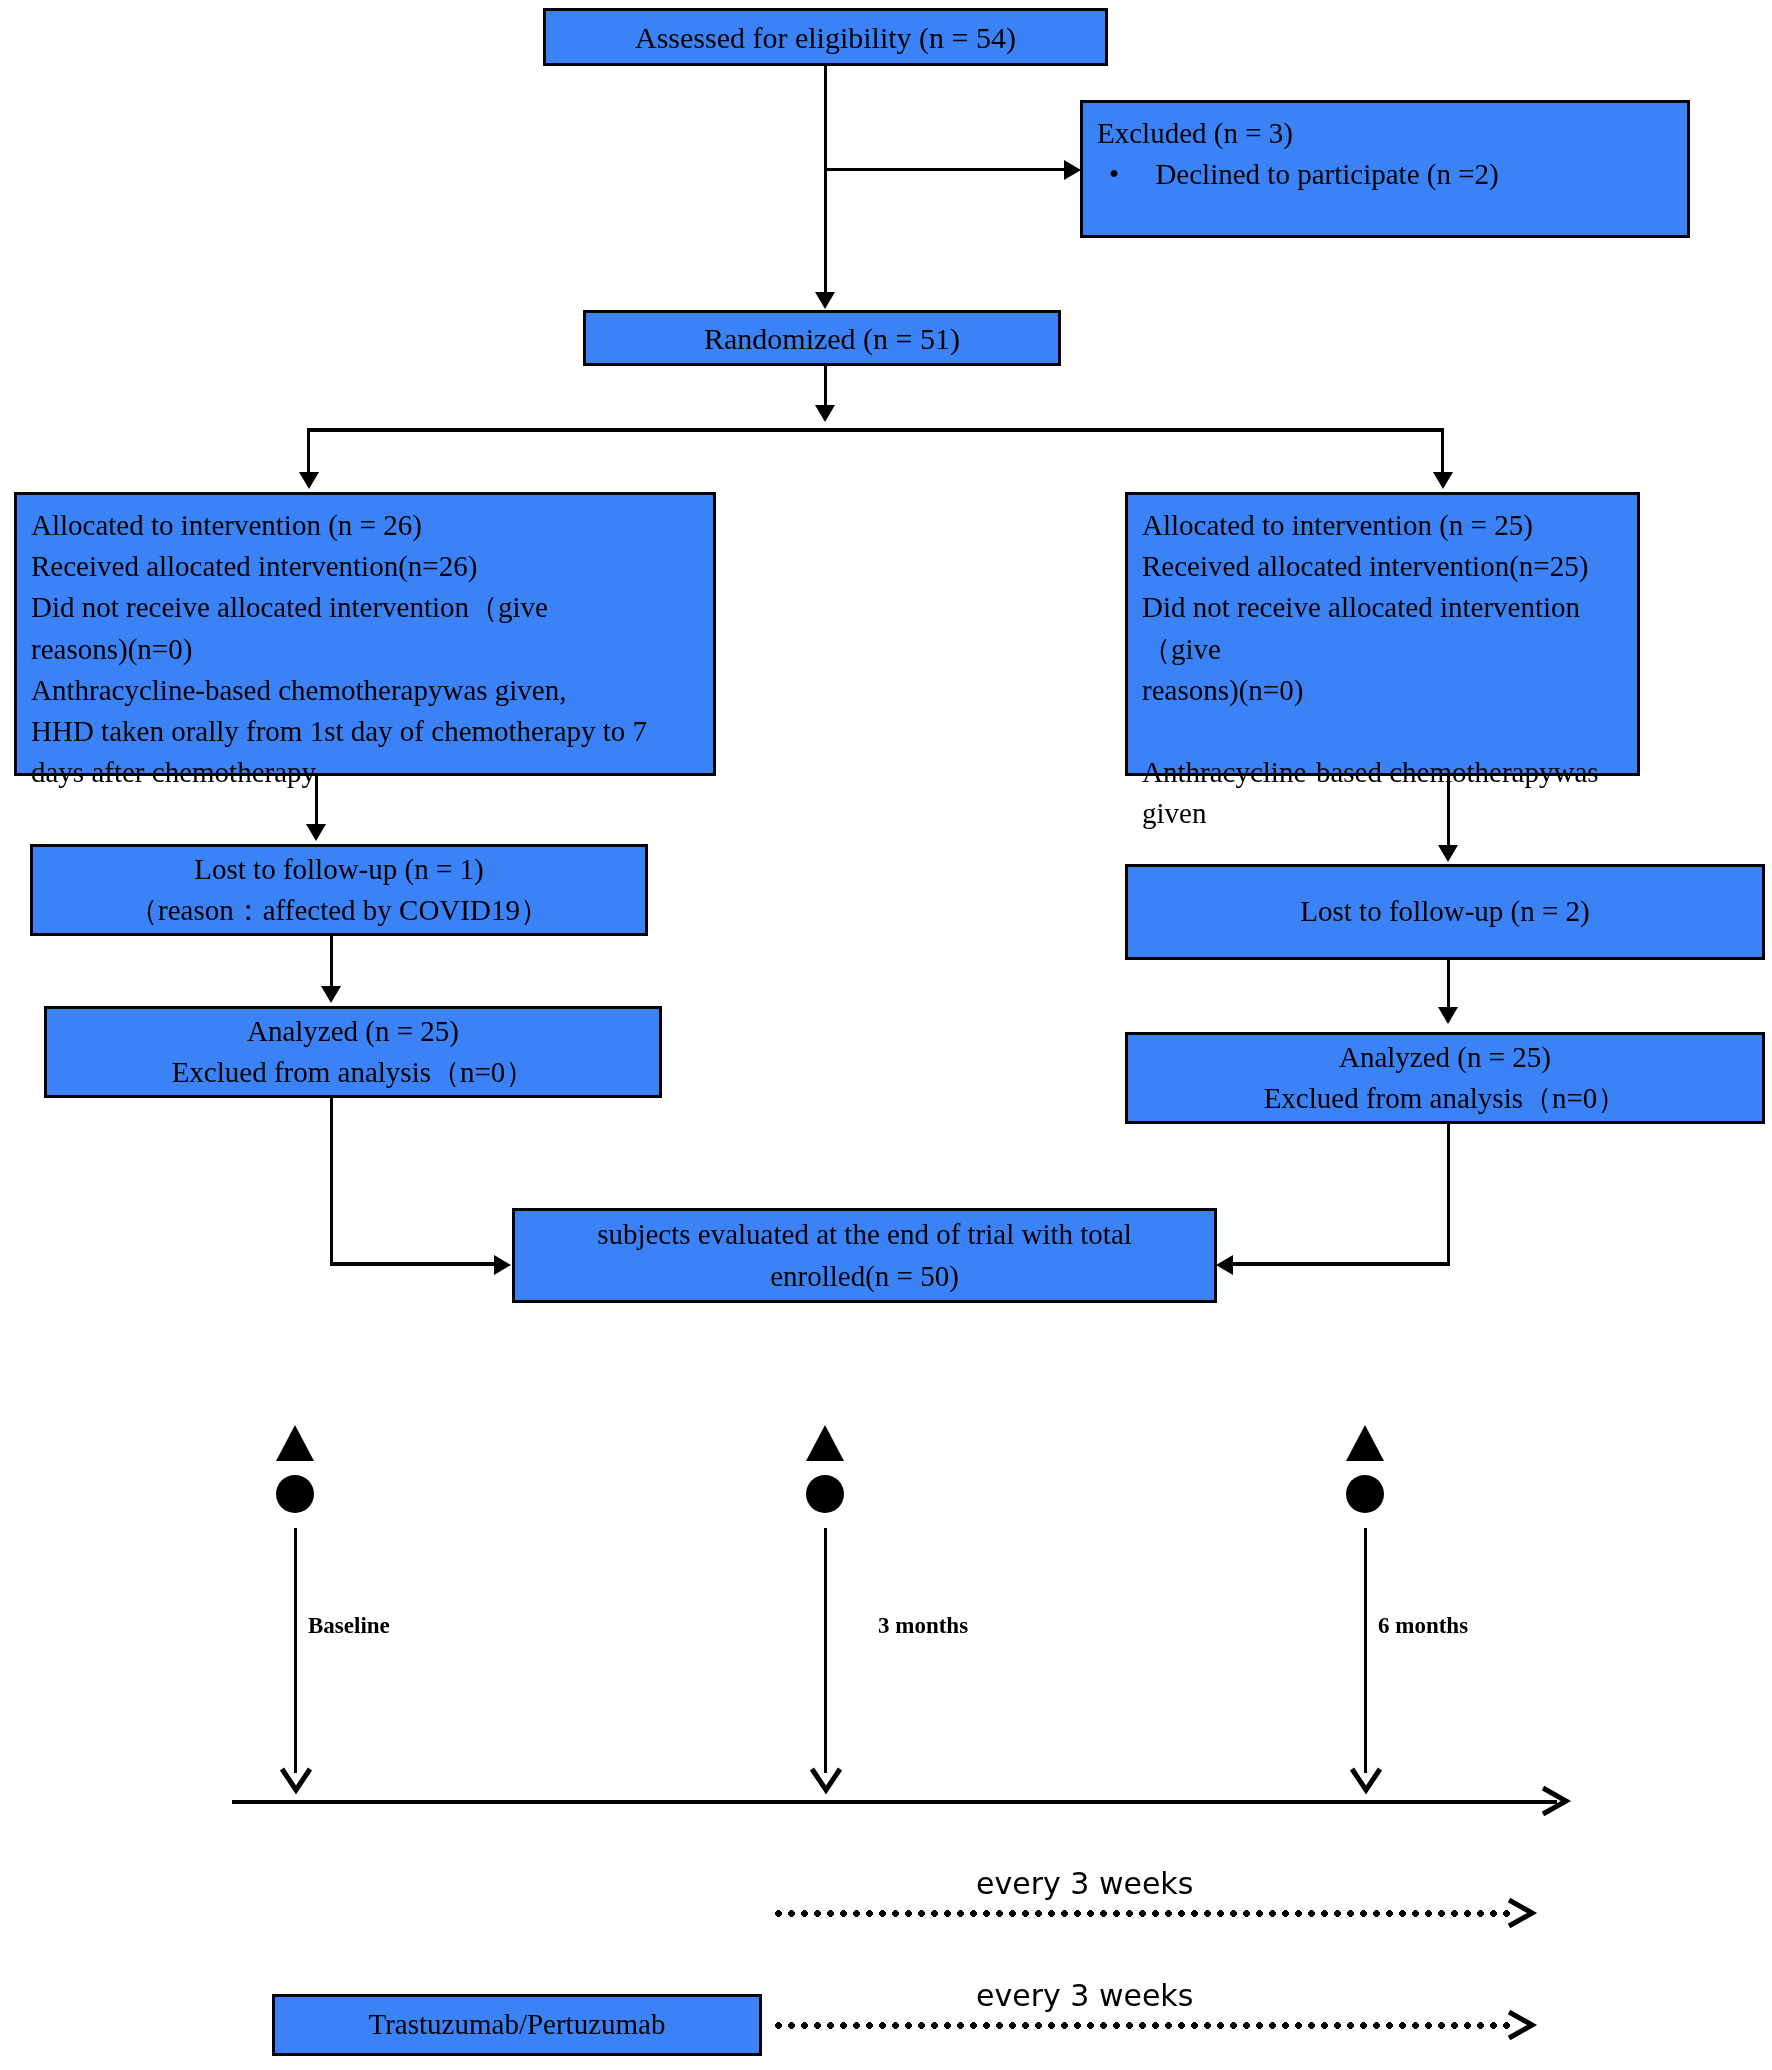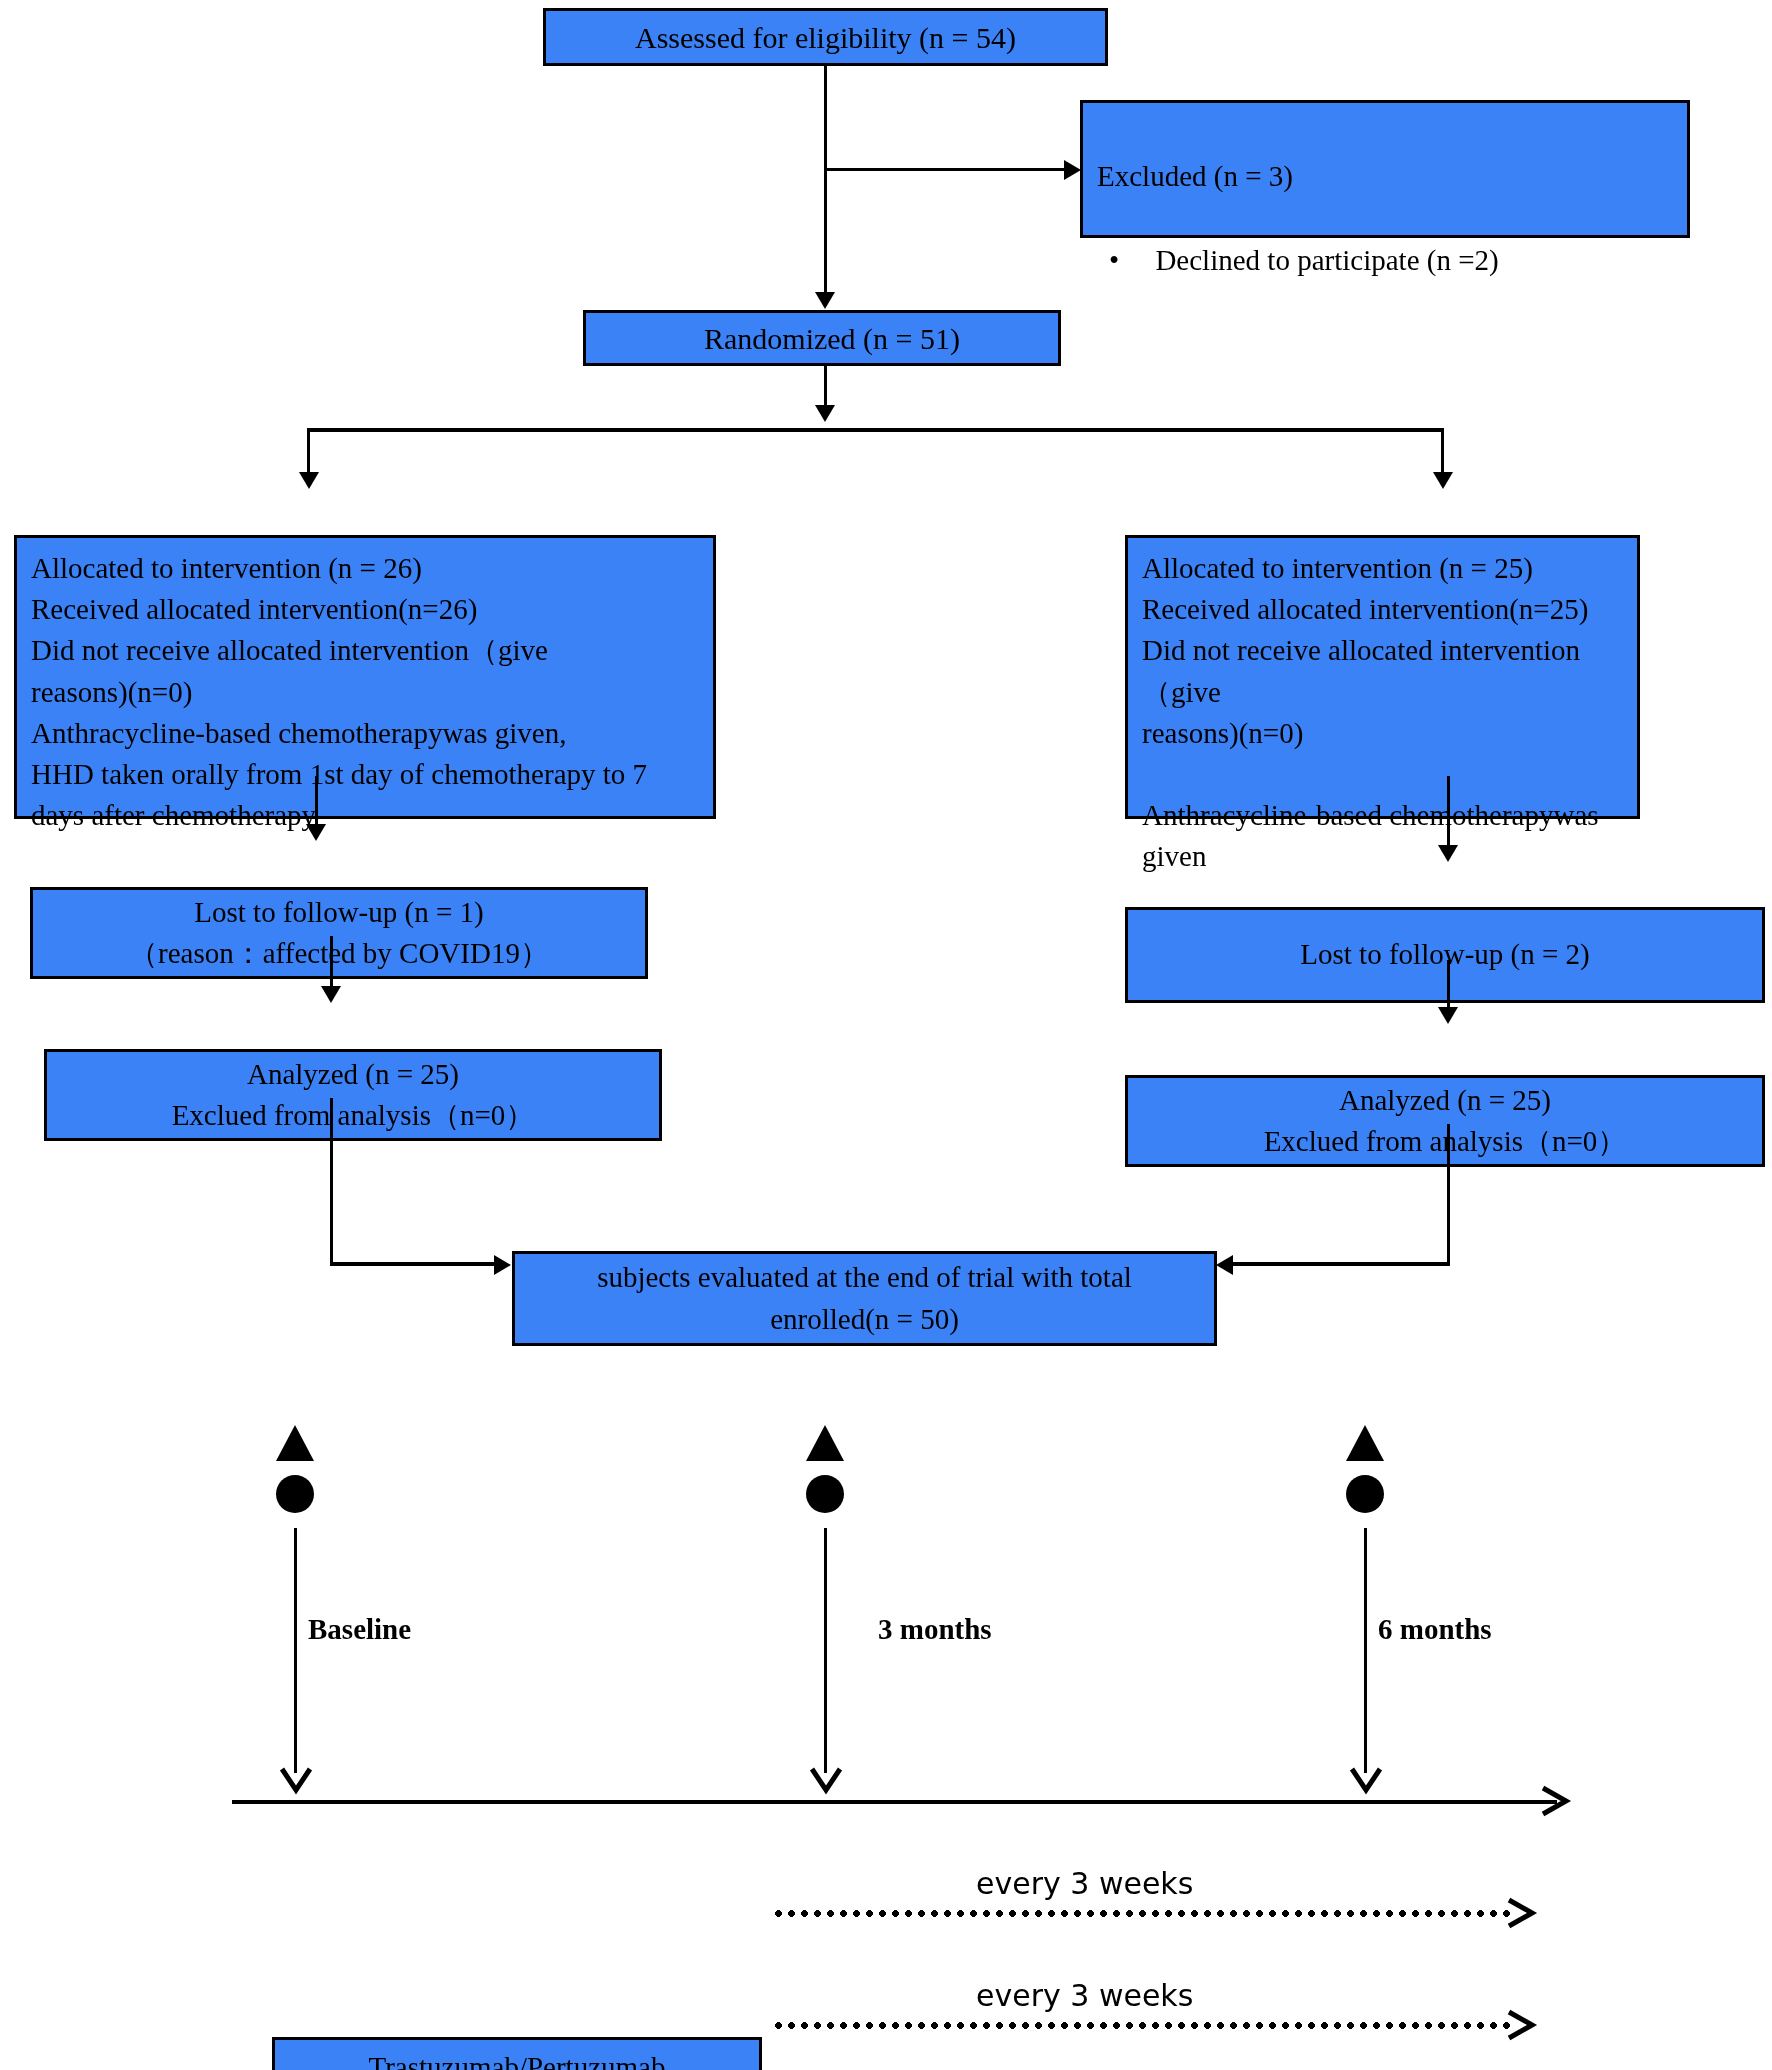--- a/index.html
+++ b/index.html
@@ -5,39 +5,39 @@
   html,body{margin:0;padding:0;background:#ffffff;}
   body{font-family:"Liberation Serif",serif;color:#000;}
   #page{position:relative;width:1772px;height:2070px;background:#fff;overflow:hidden;}
 
   .box{position:absolute;border:3px solid #000;background:#3b82f6;box-sizing:border-box;}
   .box .txt{display:block;white-space:pre-line;}
   .ctr{display:flex;align-items:center;justify-content:center;text-align:center;}
   .lft{padding:10px 8px 6px 14px;text-align:left;}
 
   .f30{font-size:30px;line-height:1.30;}
-  .f29{font-size:29px;line-height:1.42;margin-top:43px;}
+  .f29{font-size:29px;line-height:1.42;}
 
   
   .vline{position:absolute;background:#000;width:3px;}
   .hline{position:absolute;background:#000;height:3px;}
   .thickh{position:absolute;background:#000;height:4px;}
 
   
   .ar-down{position:absolute;width:0;height:0;border-left:10px solid transparent;border-right:10px solid transparent;border-top:17px solid #000;}
   .ar-right{position:absolute;width:0;height:0;border-top:10px solid transparent;border-bottom:10px solid transparent;border-left:17px solid #000;}
   .ar-left{position:absolute;width:0;height:0;border-top:10px solid transparent;border-bottom:10px solid transparent;border-right:17px solid #000;}
 
   
   .chev{position:absolute;}
 
   .marker-tri{position:absolute;width:0;height:0;border-left:19px solid transparent;border-right:19px solid transparent;border-bottom:36px solid #000;}
   .marker-dot{position:absolute;width:38px;height:38px;border-radius:50%;background:#000;}
 
-  .tl-label{position:absolute;font-weight:bold;font-size:29px;white-space:nowrap;}
+  .tl-label{position:absolute;font-weight:bold;font-size:23px;white-space:nowrap;}
   .every-label{position:absolute;font-family:"DejaVu Sans",sans-serif;font-size:30px;white-space:nowrap;}
 
   .dotrow{position:absolute;height:7px;
     background-image:radial-gradient(circle closest-side,#000 98%,transparent 100%);
     background-size:13px 7px;background-repeat:repeat-x;background-position:0 center;}
 </style>
 </head>
 <body>
 
 <div id="page">

